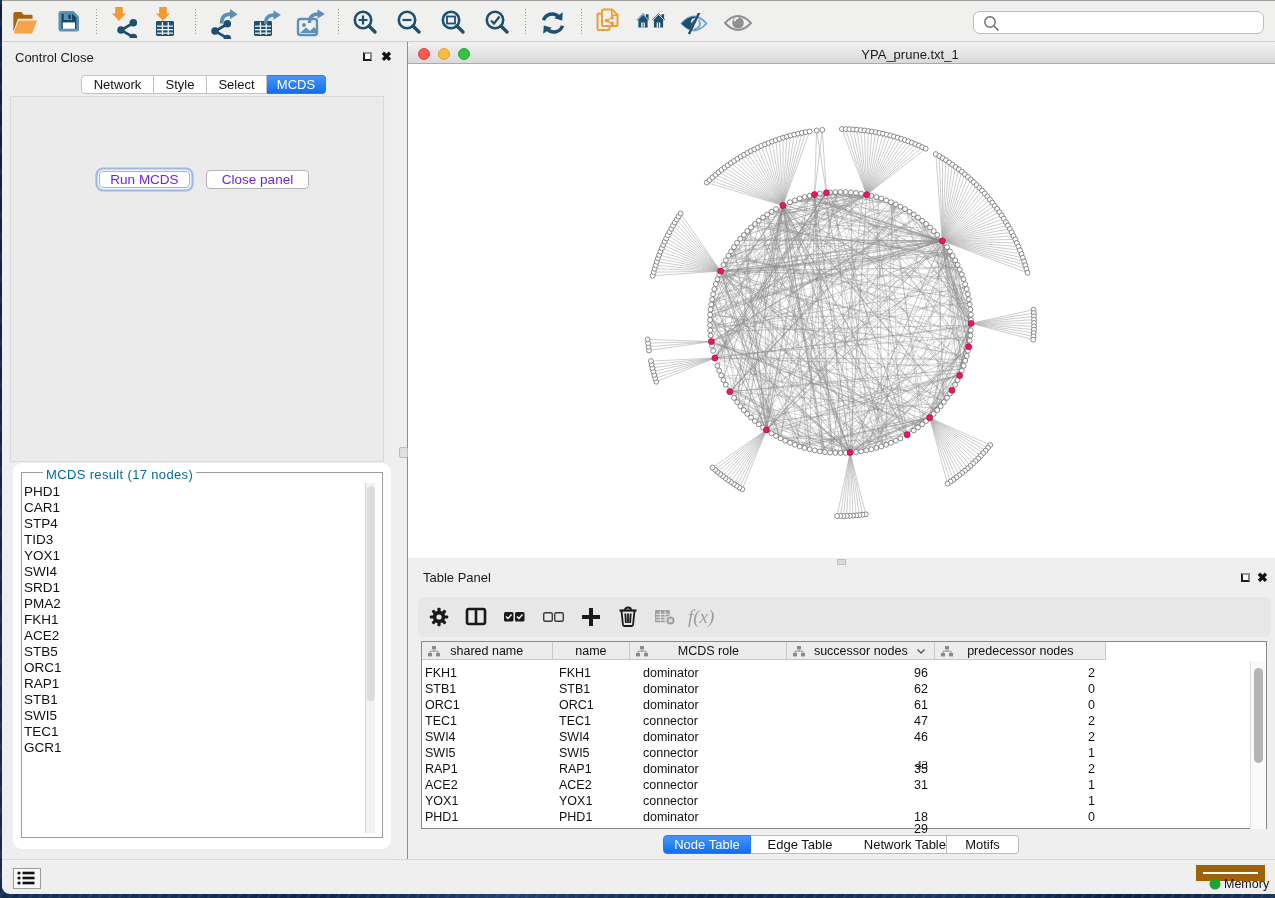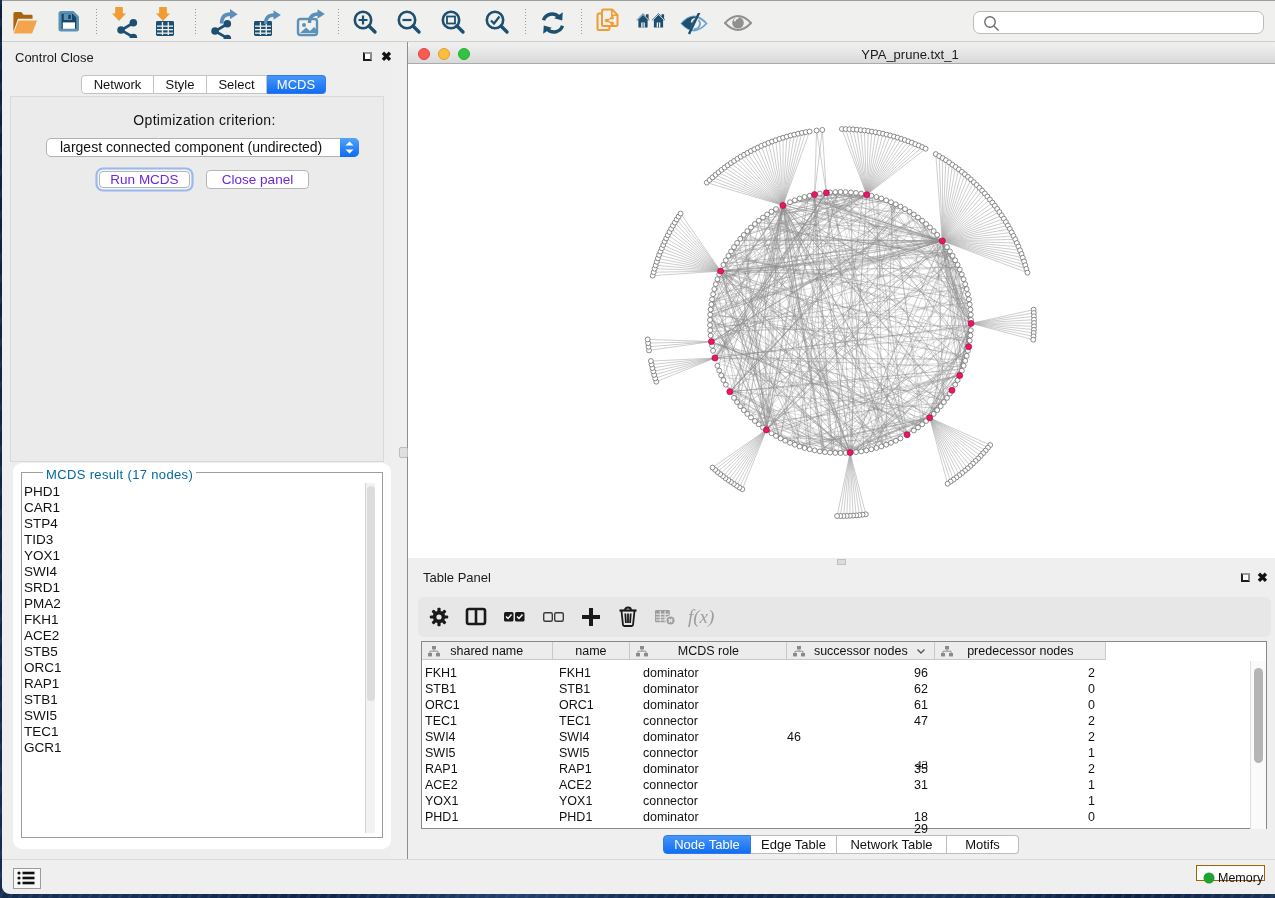--- a/index.html
+++ b/index.html
@@ -76,21 +76,21 @@
 .btab { position:absolute; top:269px; height:19px; background:#fff; border:1px solid #bdbdbd; border-left:none;
   font-size:13px; color:#111; text-align:center; line-height:18px; }
 .btab.first { border-left:1px solid #bdbdbd; border-radius:4px 0 0 4px; }
 .btab.last { border-radius:0 4px 4px 0; }
 .btab.sel { background:linear-gradient(#4795f9,#116ef2); color:#fff; border-color:#2e7cec; }
 
 
 #statusbar { position:absolute; left:0; top:858px; width:1273px; height:35px;
   background:#efefef; border-top:1px solid #dadada; border-radius:0 0 0 8px; }
 #listbtn { position:absolute; left:11px; top:8px; width:28px; height:21px; background:#f8f8f8; border:1.5px solid #9b9b9b; }
-#membtn { position:absolute; left:1194px; top:5px; width:69px; height:16px; background:#fdfdfd; border:1px solid #a16207;
+#membtn { position:absolute; left:1194px; top:5px; width:69px; height:16px; background:#fdfdfd; border:7px solid #a16207;
   font-size:12.5px; color:#111; }
 </style>
 </head>
 <body>
 <div id="app">
 
   <div id="toolbar">
     <div class="tsep" style="left:94px"></div>
       <div class="tsep" style="left:193px"></div>
       <div class="tsep" style="left:336px"></div>
@@ -255,28 +255,20 @@
     <div class="ptitle" style="left:13px; top:8px;">Control Close</div>
     <div class="wfloat" style="left:361px; top:10px;"></div>
     <div class="wclose" style="left:379px; top:10px;">✖</div>
     <div id="tabs">
       <div class="tab first" style="left:0; width:73px;">Network</div>
       <div class="tab" style="left:73px; width:53px;">Style</div>
       <div class="tab" style="left:126px; width:60px;">Select</div>
       <div class="tab sel" style="left:186px; width:59px;">MCDS</div>
     </div>
     <div id="tcontent"></div>
-    <div id="optlabel">Optimization criterion:</div>
-    <div id="combo">largest connected component (undirected)
-      <div class="step">
-        <svg width="19" height="19" viewBox="0 0 19 19">
-            <path d="M5.5 7.5 L9.5 3.5 L13.5 7.5 Z M5.5 11.5 L9.5 15.5 L13.5 11.5 Z" fill="#fff"></path>
-          </svg>
-      </div>
-    </div>
     <div class="btn" id="runbtn">Run MCDS</div>
     <div class="btn" id="closebtn">Close panel</div>
     <div id="mcdscard">
       <div id="fieldset">
         <div id="legend">MCDS result (17 nodes)</div>
         <div id="mlist">PHD1<br>CAR1<br>STP4<br>TID3<br>YOX1<br>SWI4<br>SRD1<br>PMA2<br>FKH1<br>ACE2<br>STB5<br>ORC1<br>RAP1<br>STB1<br>SWI5<br>TEC1<br>GCR1</div>
         <div id="mscroll">
             <div id="mthumb"></div>
           </div>
       </div>
@@ -1368,21 +1360,21 @@
         <div class="td" style="left:365px;top:55.1px;width:141px;text-align:right;">61</div>
         <div class="td" style="left:513px;top:55.1px;width:160px;text-align:right;">0</div>
         <div class="td" style="left:3px;top:71.15px;">TEC1</div>
         <div class="td" style="left:137px;top:71.15px;">TEC1</div>
         <div class="td" style="left:221px;top:71.15px;">connector</div>
         <div class="td" style="left:365px;top:71.15px;width:141px;text-align:right;">47</div>
         <div class="td" style="left:513px;top:71.15px;width:160px;text-align:right;">2</div>
         <div class="td" style="left:3px;top:87.2px;">SWI4</div>
         <div class="td" style="left:137px;top:87.2px;">SWI4</div>
         <div class="td" style="left:221px;top:87.2px;">dominator</div>
-        <div class="td" style="left:365px;top:87.2px;width:141px;text-align:left;">46</div>
+        <div class="td" style="left:365px;top:87.2px;width:141px;text-align:right;">46</div>
         <div class="td" style="left:513px;top:87.2px;width:160px;text-align:right;">2</div>
         <div class="td" style="left:3px;top:103.25px;">SWI5</div>
         <div class="td" style="left:137px;top:103.25px;">SWI5</div>
         <div class="td" style="left:221px;top:103.25px;">connector</div>
         <div class="td" style="left:365px;top:115px;width:141px;text-align:right;font-family:Liberation Serif, serif;">43</div>
         <div class="td" style="left:513px;top:103.25px;width:160px;text-align:right;">1</div>
         <div class="td" style="left:3px;top:119.30000000000001px;">RAP1</div>
         <div class="td" style="left:137px;top:119.30000000000001px;">RAP1</div>
         <div class="td" style="left:221px;top:119.30000000000001px;">dominator</div>
         <div class="td" style="left:365px;top:119.30000000000001px;width:141px;text-align:right;">35</div>
@@ -1401,22 +1393,22 @@
         <div class="td" style="left:137px;top:167.45000000000002px;">PHD1</div>
         <div class="td" style="left:221px;top:167.45000000000002px;">dominator</div>
         <div class="td" style="left:365px;top:167.45000000000002px;width:141px;text-align:right;">18</div>
         <div class="td" style="left:513px;top:167.45000000000002px;width:160px;text-align:right;">0</div>
         <div id="tscroll">
           <div id="tthumb"></div>
         </div>
       </div>
     <div id="btabs">
       <div class="btab first sel" style="left:255px; width:88px;">Node Table</div>
-      <div class="btab" style="left:343px; width:86px;">Edge Table</div>
-      <div class="btab" style="left:429px; width:110px;">Network Table</div>
+      <div class="btab" style="left:343px; width:99px;">Edge Table</div>
+      <div class="btab" style="left:429px; width:110px;text-align:right;">Network Table</div>
       <div class="btab last" style="left:539px; width:72px;">Motifs</div>
     </div>
   </div>
 
   <div id="statusbar">
     <div id="listbtn">
       <svg width="25" height="18" viewBox="0 0 25 18" style="position:absolute;left:0px;top:0px">
         <circle cx="5" cy="4" r="1.6" fill="#111"></circle>
           <rect x="8.5" y="2.7" width="12" height="2.6" fill="#111"></rect>
         <circle cx="5" cy="9" r="1.6" fill="#111"></circle>

